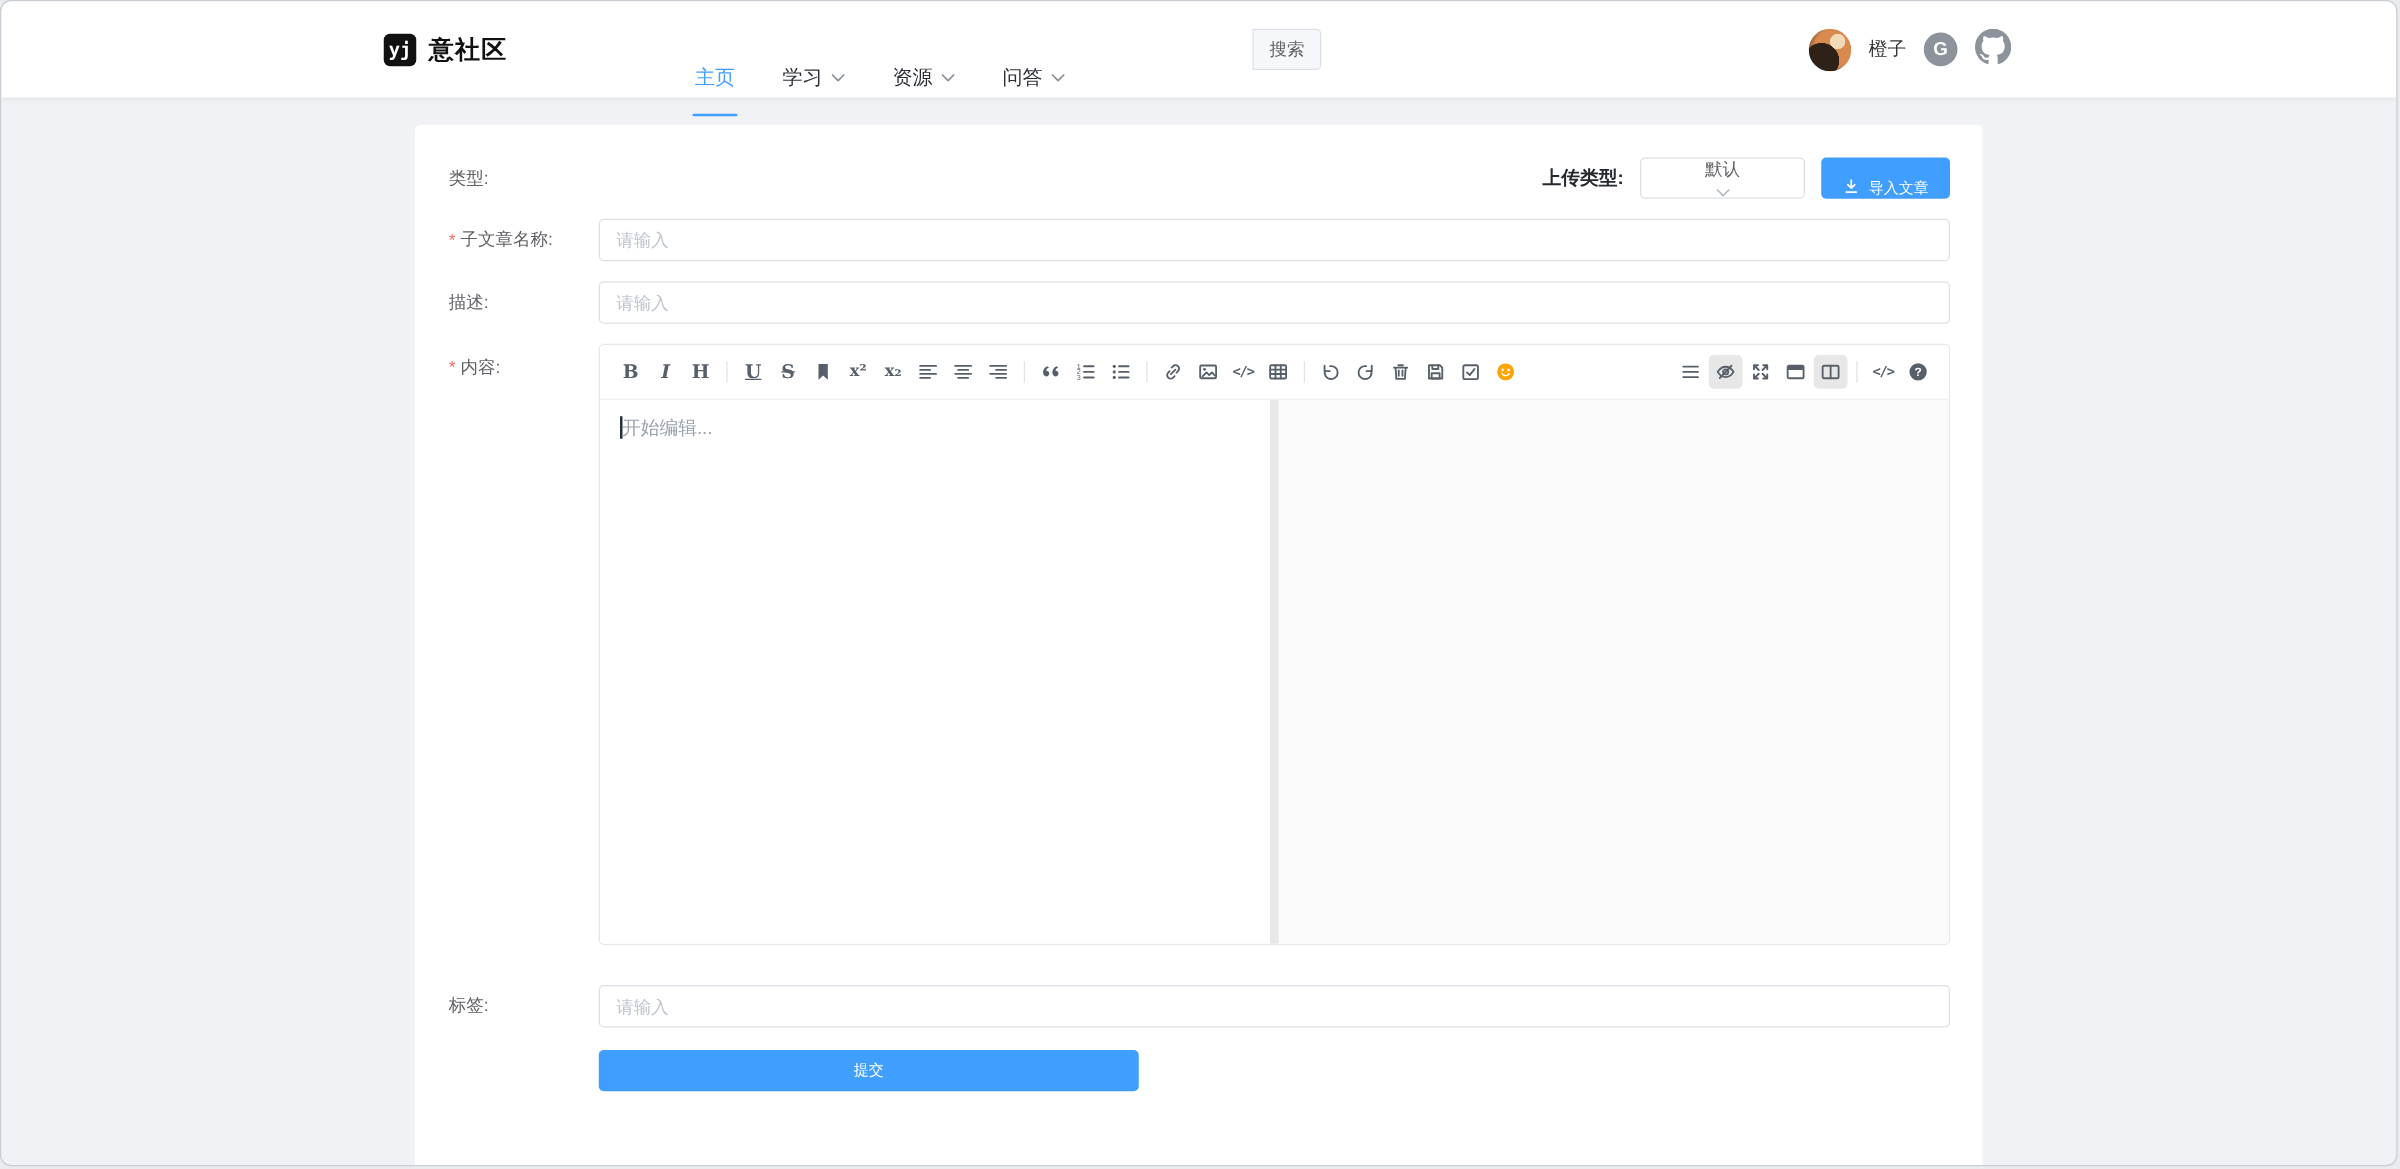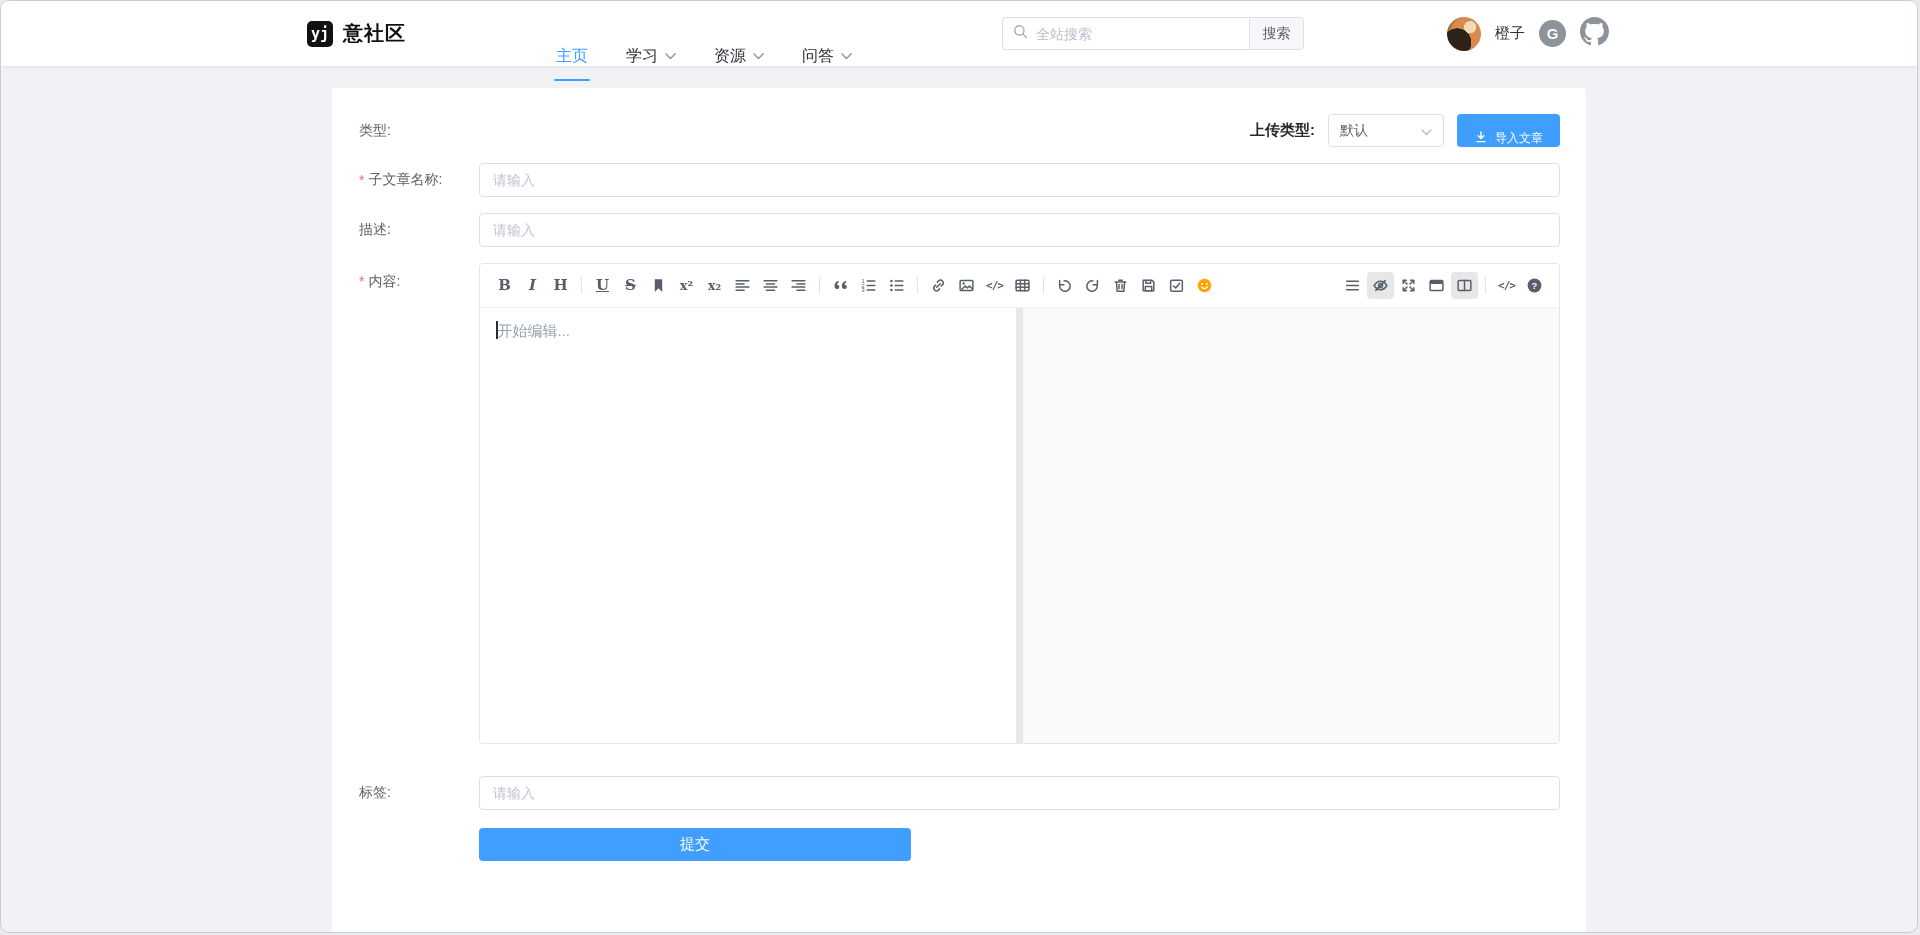--- a/index.html
+++ b/index.html
@@ -1,20 +1,20 @@
 <!DOCTYPE html>
 <html><head>
 <meta charset="utf-8">
 <style>
   * { margin:0; padding:0; box-sizing:border-box; }
   html,body { width:1920px; height:935px; background:#e9ebee; font-family:"Liberation Sans","DejaVu Sans",sans-serif; }
   .frame { width:1918px; height:933px; border:1px solid #c9ced4; border-radius:9px; overflow:hidden; background:#f0f2f5; }
 
   
-  .navbar { height:65px; background:#fff; box-shadow:0 1px 4px rgba(0,0,0,.08); display:flex; align-items:center; padding:0 308px 0 306px; position:relative; z-index:5; }
+  .navbar { height:77px; background:#fff; box-shadow:0 1px 4px rgba(0,0,0,.08); display:flex; align-items:center; padding:0 308px 0 306px; position:relative; z-index:5; }
   .brand { display:flex; align-items:center; gap:10px; }
   .brand-mark { width:26px; height:26px; background:#111; border-radius:5px; color:#fff; font-weight:bold; font-size:15px; display:flex; align-items:center; justify-content:center; font-family:"DejaVu Sans Mono",monospace; }
   .brand-name { font-size:20px; font-weight:bold; color:#111; letter-spacing:1px; }
   .nav-links { display:flex; align-items:center; gap:38px; margin-left:150px; height:100%; }
   .nav-link { display:flex; align-items:center; gap:7px; font-size:16px; color:#2b2f36; cursor:pointer; height:100%; position:relative;margin-top:46px; }
   .nav-link.active { color:#409eff; }
   .nav-link.active::after { content:""; position:absolute; left:-2px; right:-2px; bottom:8px; height:2px; background:#409eff; border-radius:1px; }
   .chev svg { display:block; }
   .search-wrap { display:flex; margin-left:150px; }
   .search-box { width:247px; height:33px; background:#fff; border:1px solid #dcdfe6; border-right:none; border-radius:4px 0 0 4px; display:flex; align-items:center; padding:0 10px; gap:8px; }
@@ -39,21 +39,21 @@
   .fcontrol { flex:1; display:flex; align-items:center; }
   .top-align .flabel { align-items:flex-start; padding-top:10px; }
 
   .seg { display:flex; border:1px solid #dcdfe6; border-radius:4px; overflow:hidden; height:34px; }
   .seg button { width:58px; background:#fff; border:none; border-left:1px solid #dcdfe6; color:#adb1b8; font-size:14px; cursor:pointer; font-family:inherit; }
   .seg button:first-child { border-left:none; }
   .seg button.sel { background:#409eff; color:#fff; }
 
   .row1-right { margin-left:auto; display:flex; align-items:center; gap:13px; }
   .upload-label { font-size:15px; color:#24292f; font-weight:bold; }
-  .fake-select { width:116px; height:33px; border:1px solid #dcdfe6; border-radius:4px; display:flex; align-items:center; justify-content:space-between; padding:0 11px; cursor:pointer; background:#fff; }
+  .fake-select { width:132px; height:33px; border:1px solid #dcdfe6; border-radius:4px; display:flex; align-items:center; justify-content:space-between; padding:0 11px; cursor:pointer; background:#fff;flex-direction:column; }
   .fake-select .val { font-size:14px; color:#606266; }
   .btn-primary { height:33px; background:#409eff; color:#fff; border:none; border-radius:4px; font-size:12px; display:flex; align-items:flex-end; justify-content:center; gap:7px; cursor:pointer; padding:0 17px; font-family:inherit; }
 
   .tinput { width:100%; height:34px; border:1px solid #dcdfe6; border-radius:4px; padding:0 13px; font-size:14px; color:#303133; outline:none; font-family:inherit; }
   .tinput::placeholder { color:#bfc5ce; }
 
   
   .editor { width:100%; border:1px solid #e3e6ea; border-radius:4px; overflow:hidden; background:#fff; }
   .ed-toolbar { height:44px; display:flex; align-items:center; padding:0 11px; gap:1px; background:#fff; border-bottom:1px solid #f0f0f0; }
   .tb { width:27px; height:27px; border:none; background:transparent; border-radius:4px; display:flex; align-items:center; justify-content:center; cursor:pointer; flex:0 0 auto; }
@@ -67,21 +67,21 @@
   .tl.sm { font-size:13px; }
   .tcode { font-family:"DejaVu Sans Mono",monospace; font-size:11px; font-weight:bold; color:#57606a; letter-spacing:-1px; }
   .tb-div { width:1px; height:17px; background:#dfe2e6; margin:0 6px; flex:0 0 1px; }
   .tb-right { margin-left:auto; display:flex; align-items:center; gap:1px; }
   .ed-body { display:flex; height:435px; }
   .pane-edit { flex:0 0 536px; background:#fff; padding:13px 16px; font-size:15px; color:#9aa2ab; overflow:hidden; }
   .caret { display:inline-block; width:1.5px; height:18px; background:#25313d; vertical-align:text-bottom; margin-right:0px; }
   .pane-gap { flex:0 0 7px; background:#e7e8ea; cursor:col-resize; }
   .pane-preview { flex:1; background:#fafafa; }
 
-  .submit-btn { width:432px; height:33px; background:#409eff; color:#fff; border:none; border-radius:4px; font-size:15px; cursor:pointer; font-family:inherit; }
+  .submit-btn { width:432px; height:33px; background:#409eff; color:#fff; border:none; border-radius:4px; font-size:12px; cursor:pointer; font-family:inherit; }
   .row-tags { margin-top:32px; }
   .row-submit { margin-top:18px; }
 </style>
 </head>
 <body>
 
 <div class="frame">
 
   <div class="navbar">
     <div class="brand">
@@ -111,27 +111,20 @@
       <div class="nav-link">
         <span>问答</span>
         <span class="chev">
             <svg width="11" height="7" viewBox="0 0 11 7">
               <polyline points="1,1 5.5,5.5 10,1" fill="none" stroke="#8a9099" stroke-width="1.4" stroke-linecap="round" stroke-linejoin="round"></polyline>
             </svg>
           </span>
       </div>
     </div>
     <div class="search-wrap">
-      <div class="search-box">
-        <span><svg width="15" height="15" viewBox="0 0 15 15">
-              <circle cx="6.4" cy="6.4" r="4.6" fill="none" stroke="#a8adb5" stroke-width="1.4"></circle>
-              <line x1="9.9" y1="9.9" x2="13.4" y2="13.4" stroke="#a8adb5" stroke-width="1.4" stroke-linecap="round"></line>
-            </svg></span>
-        <input placeholder="全站搜索" style="">
-      </div>
       <button class="search-btn">搜索</button>
     </div>
     <div class="user-area">
       <div class="avatar"></div>
       <span class="user-name">橙子</span>
       <span class="round-ico">G</span>
       <span class="gh"><svg width="29" height="29" viewBox="0 0 16 16">
             <path fill="#8d939b" d="M8 0C3.58 0 0 3.58 0 8c0 3.54 2.29 6.53 5.47 7.59.4.07.55-.17.55-.38 0-.19-.01-.82-.01-1.49-2.01.37-2.53-.49-2.69-.94-.09-.23-.48-.94-.82-1.13-.28-.15-.68-.52-.01-.53.63-.01 1.08.58 1.23.82.72 1.21 1.87.87 2.33.66.07-.52.28-.87.51-1.07-1.78-.2-3.64-.89-3.64-3.95 0-.87.31-1.59.82-2.15-.08-.2-.36-1.02.08-2.12 0 0 .67-.21 2.2.82.64-.18 1.32-.27 2-.27s1.36.09 2 .27c1.53-1.04 2.2-.82 2.2-.82.44 1.1.16 1.92.08 2.12.51.56.82 1.27.82 2.15 0 3.07-1.87 3.75-3.65 3.95.29.25.54.73.54 1.48 0 1.07-.01 1.93-.01 2.2 0 .21.15.46.55.38A8.01 8.01 0 0 0 16 8c0-4.42-3.58-8-8-8z"></path>
           </svg></span>
     </div>

